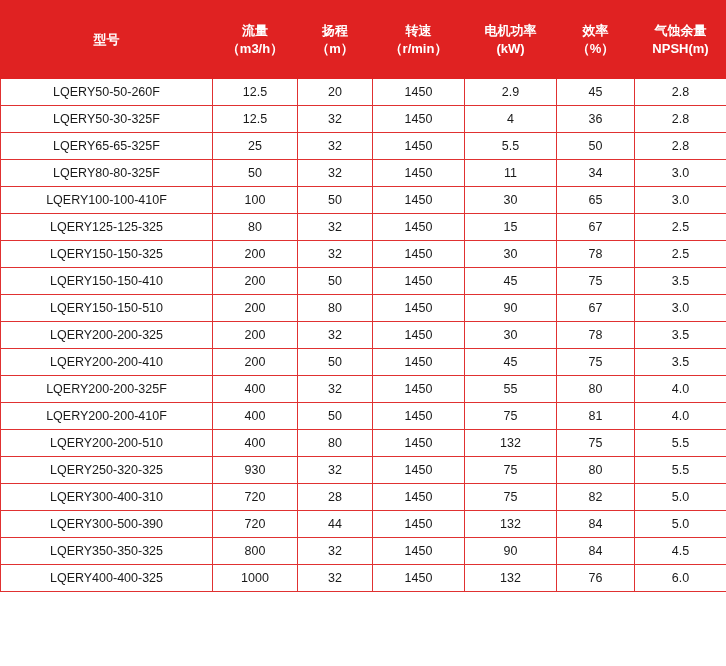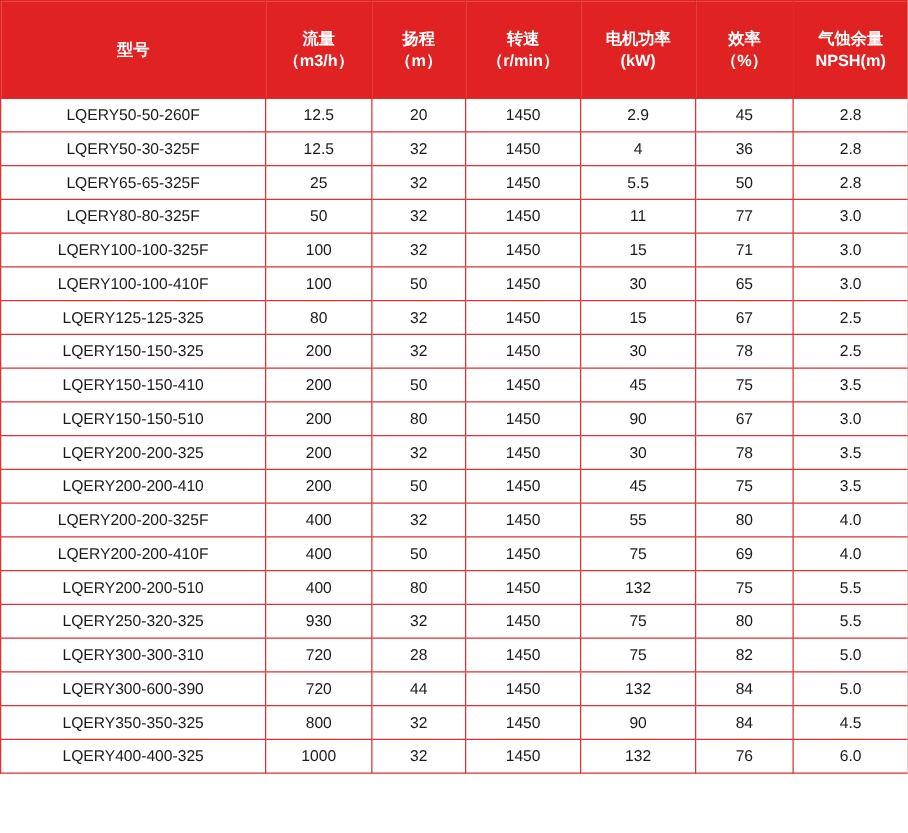--- a/index.html
+++ b/index.html
@@ -118,30 +118,21 @@
         <td>5.5</td>
         <td>50</td>
         <td>2.8</td>
       </tr>
       <tr>
         <td>LQERY80-80-325F</td>
         <td>50</td>
         <td>32</td>
         <td>1450</td>
         <td>11</td>
-        <td>77</td>
-        <td>3.0</td>
-      </tr>
-      <tr>
-        <td>LQERY100-100-325F</td>
-        <td>100</td>
-        <td>32</td>
-        <td>1450</td>
-        <td>15</td>
-        <td>71</td>
+        <td>34</td>
         <td>3.0</td>
       </tr>
       <tr>
         <td>LQERY100-100-410F</td>
         <td>100</td>
         <td>50</td>
         <td>1450</td>
         <td>30</td>
         <td>65</td>
         <td>3.0</td>
@@ -208,21 +199,21 @@
         <td>55</td>
         <td>80</td>
         <td>4.0</td>
       </tr>
       <tr>
         <td>LQERY200-200-410F</td>
         <td>400</td>
         <td>50</td>
         <td>1450</td>
         <td>75</td>
-        <td>69</td>
+        <td>81</td>
         <td>4.0</td>
       </tr>
       <tr>
         <td>LQERY200-200-510</td>
         <td>400</td>
         <td>80</td>
         <td>1450</td>
         <td>132</td>
         <td>75</td>
         <td>5.5</td>
@@ -230,30 +221,30 @@
       <tr>
         <td>LQERY250-320-325</td>
         <td>930</td>
         <td>32</td>
         <td>1450</td>
         <td>75</td>
         <td>80</td>
         <td>5.5</td>
       </tr>
       <tr>
-        <td>LQERY300-300-310</td>
+        <td>LQERY300-400-310</td>
         <td>720</td>
         <td>28</td>
         <td>1450</td>
         <td>75</td>
         <td>82</td>
         <td>5.0</td>
       </tr>
       <tr>
-        <td>LQERY300-600-390</td>
+        <td>LQERY300-500-390</td>
         <td>720</td>
         <td>44</td>
         <td>1450</td>
         <td>132</td>
         <td>84</td>
         <td>5.0</td>
       </tr>
       <tr>
         <td>LQERY350-350-325</td>
         <td>800</td>

